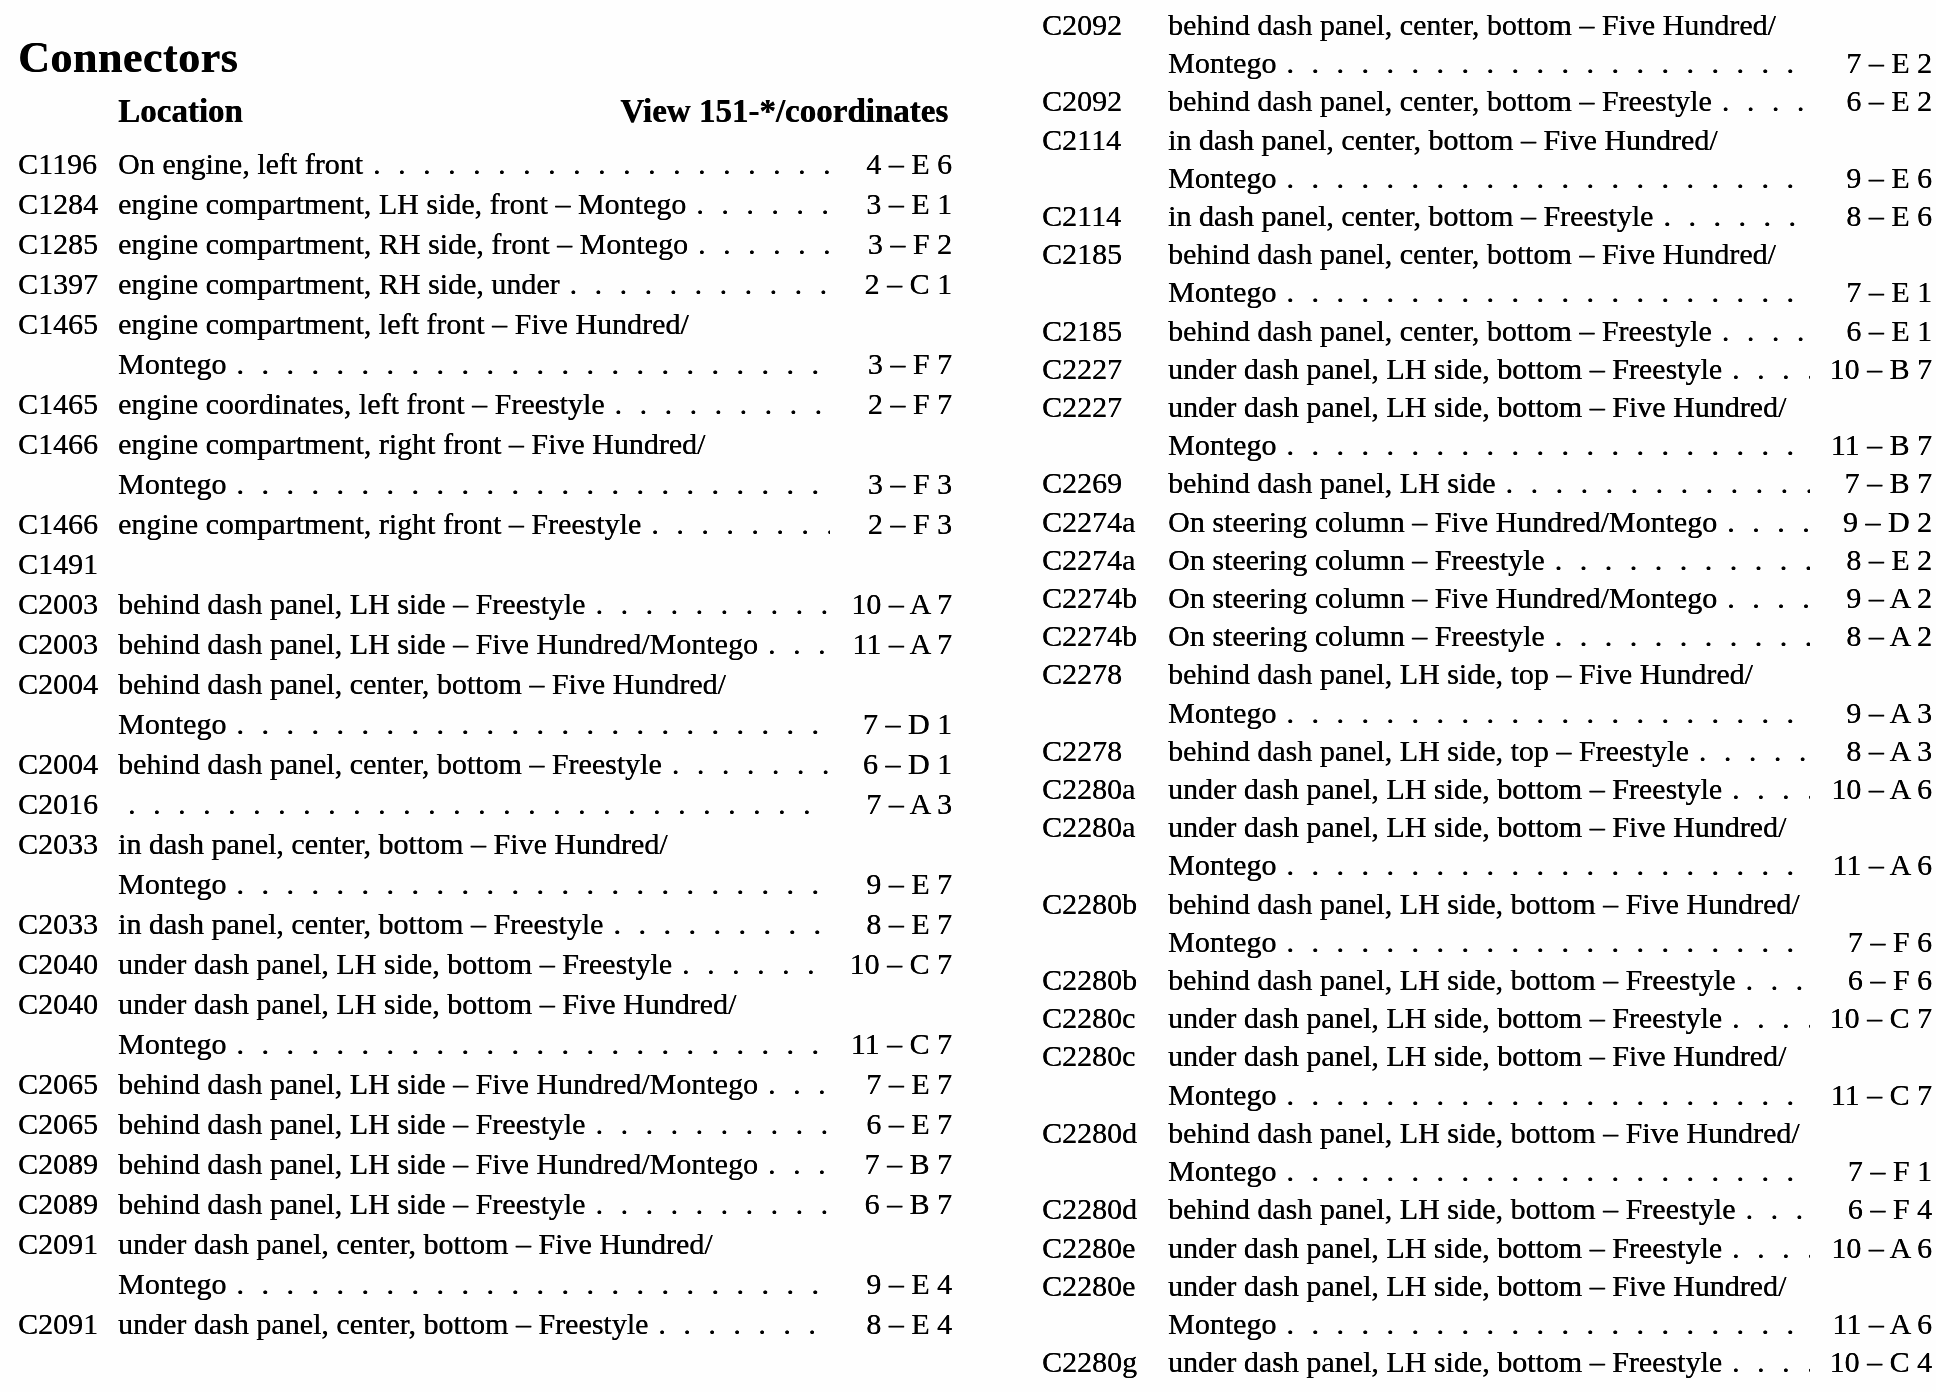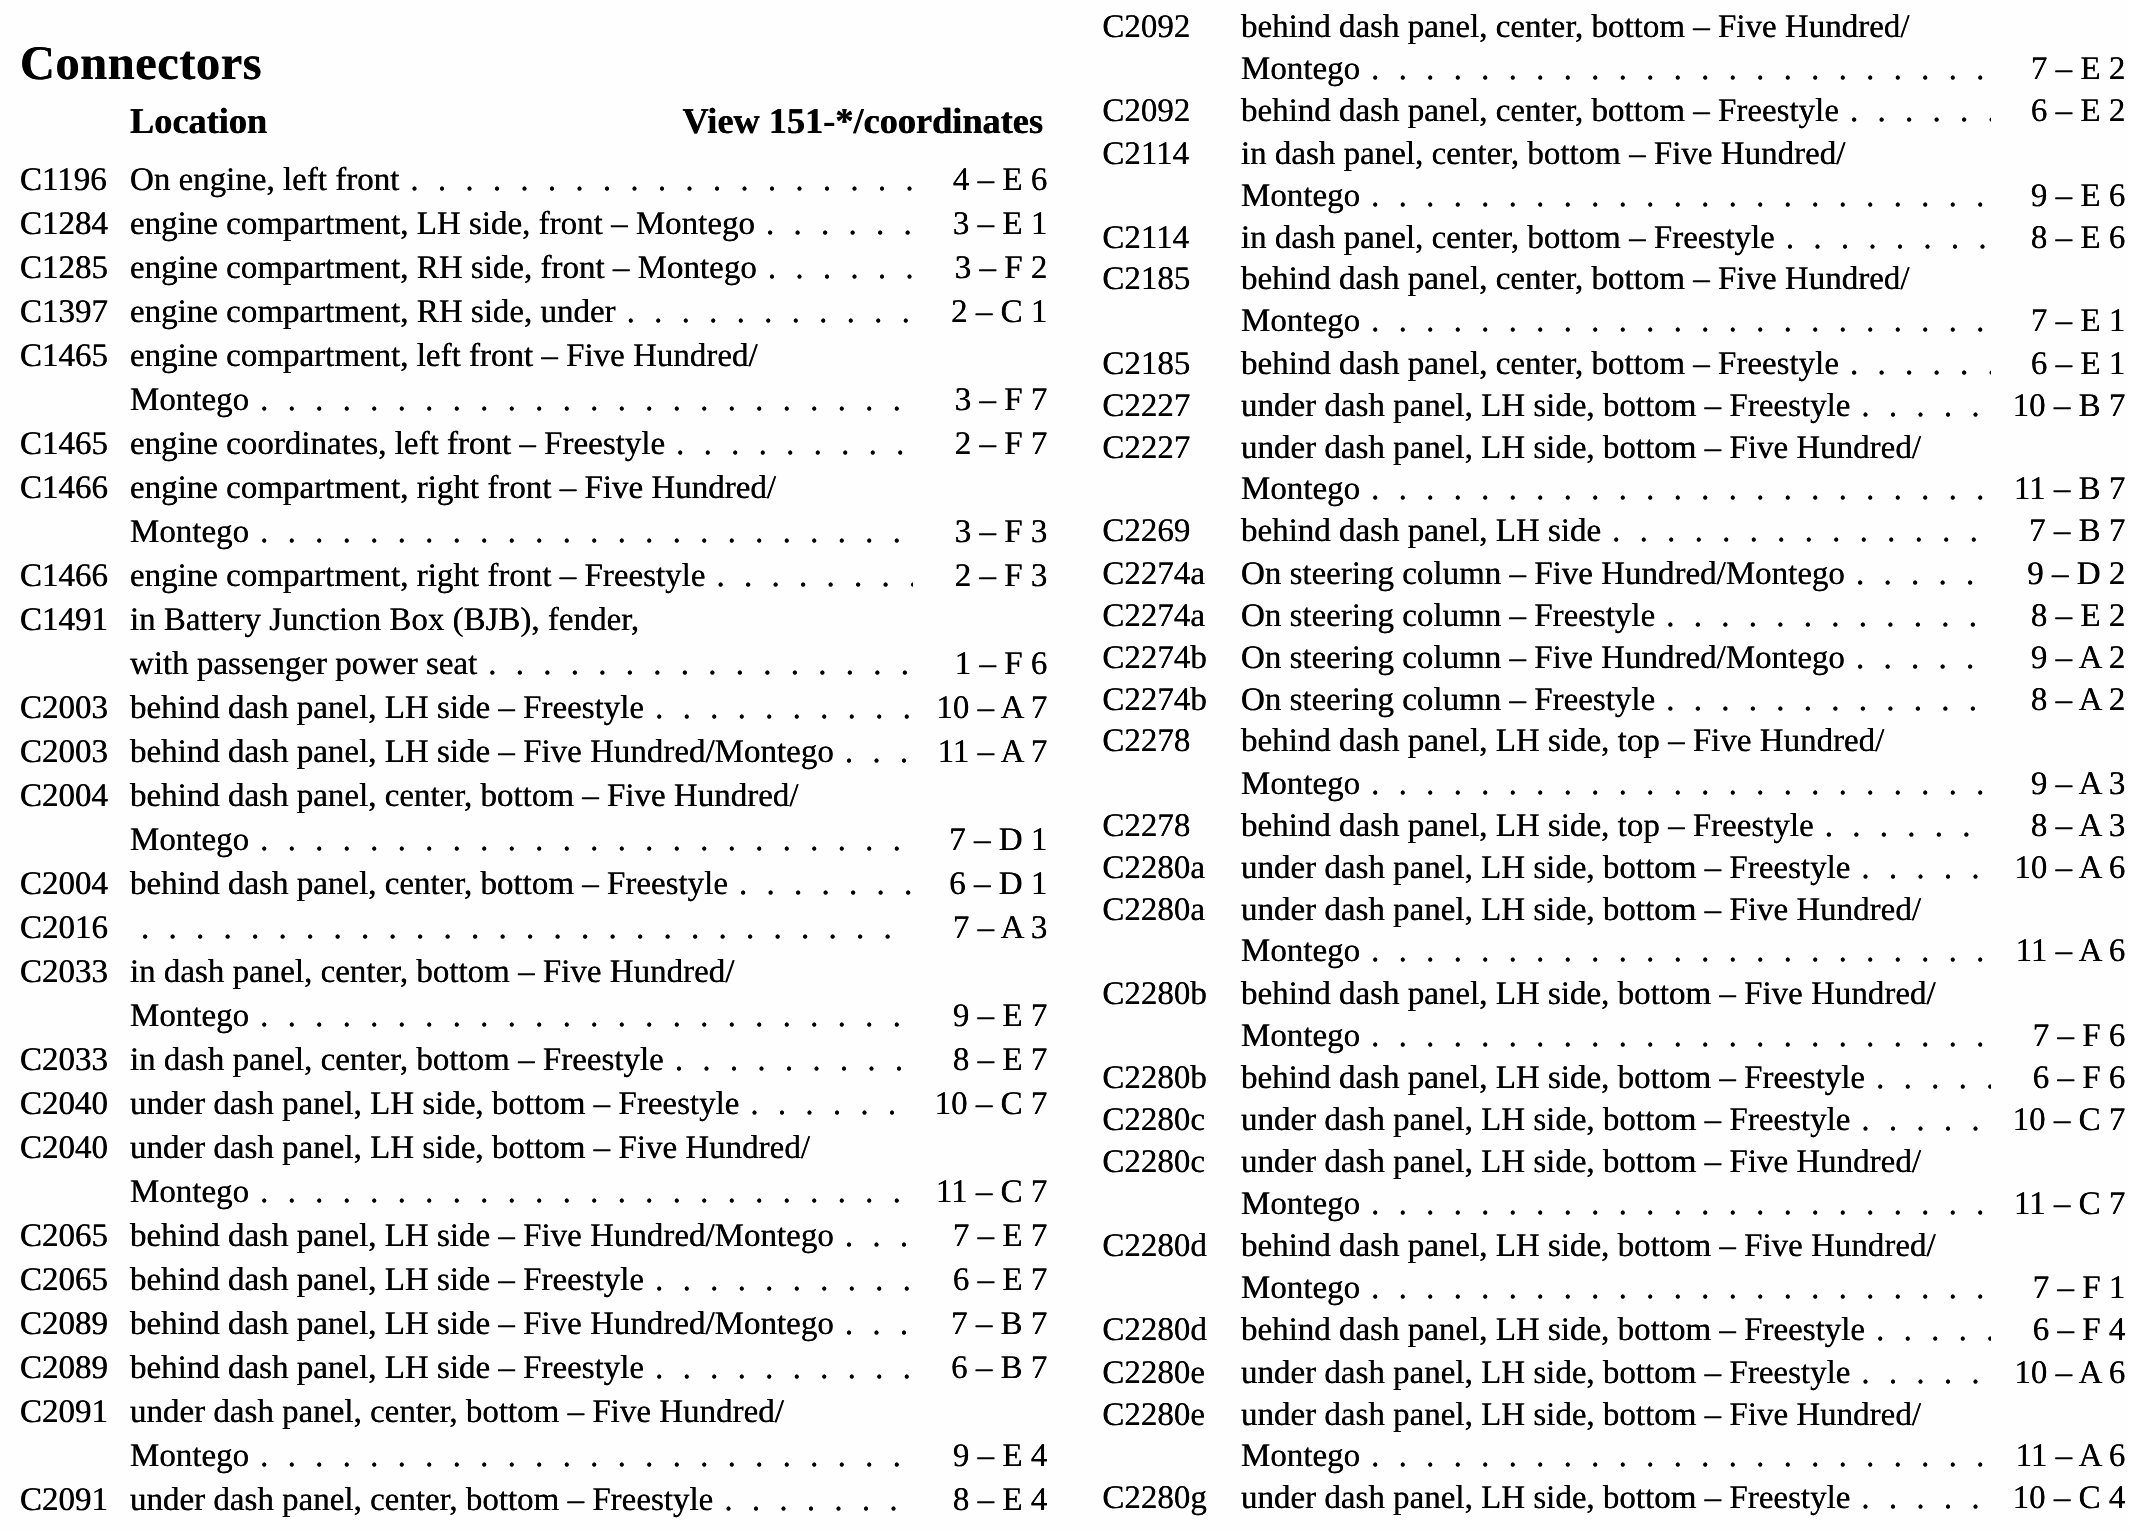--- a/index.html
+++ b/index.html
@@ -41,21 +41,21 @@
   .rows { margin-top:10px; }
   .col-right .rows { margin-top:0; }
 
   .row {
     display:flex;
     align-items:flex-start;
     font-size:30px;
     text-shadow:0.3px 0 0 #000;
   }
   .col-left  .row { line-height:40px;justify-content:space-between; }
-  .col-right .row { line-height:38.2px; }
+  .col-right .row { line-height:38.2px;margin-left:40px; }
 
   .rid { flex:0 0 100px; white-space:nowrap; }
   .col-right .rid { flex-basis:126px; }
 
   .rlines { flex:1; min-width:0; }
   .rline  { display:flex; align-items:baseline; min-width:0; }
   .rtext  { white-space:nowrap; }
 
   .leader {
     flex:1 1 auto;
@@ -169,30 +169,20 @@
           <span class="rlines">
             <span class="rline">
               <span class="rtext">engine compartment, right front – Freestyle</span>
               <span class="leader"></span>
               <span class="coord">2 – F 3</span>
             </span>
           </span>
         </div>
         <div class="row">
           <span class="rid">C1491</span>
-          <span class="rlines">
-            <span class="rline">
-              <span class="rtext">in Battery Junction Box (BJB), fender,</span>
-            </span>
-            <span class="rline">
-              <span class="rtext">with passenger power seat</span>
-              <span class="leader"></span>
-              <span class="coord">1 – F 6</span>
-            </span>
-          </span>
         </div>
         <div class="row">
           <span class="rid">C2003</span>
           <span class="rlines">
             <span class="rline">
               <span class="rtext">behind dash panel, LH side – Freestyle</span>
               <span class="leader"></span>
               <span class="coord">10 – A 7</span>
             </span>
           </span>

